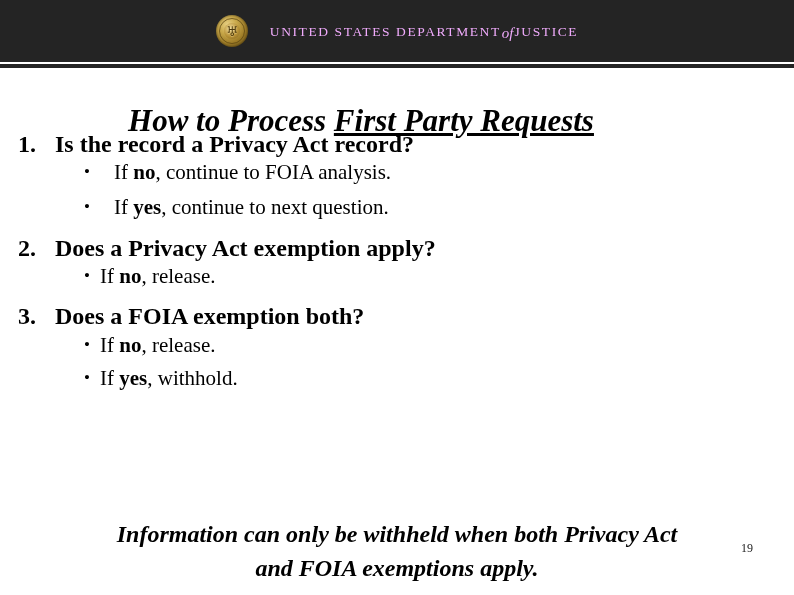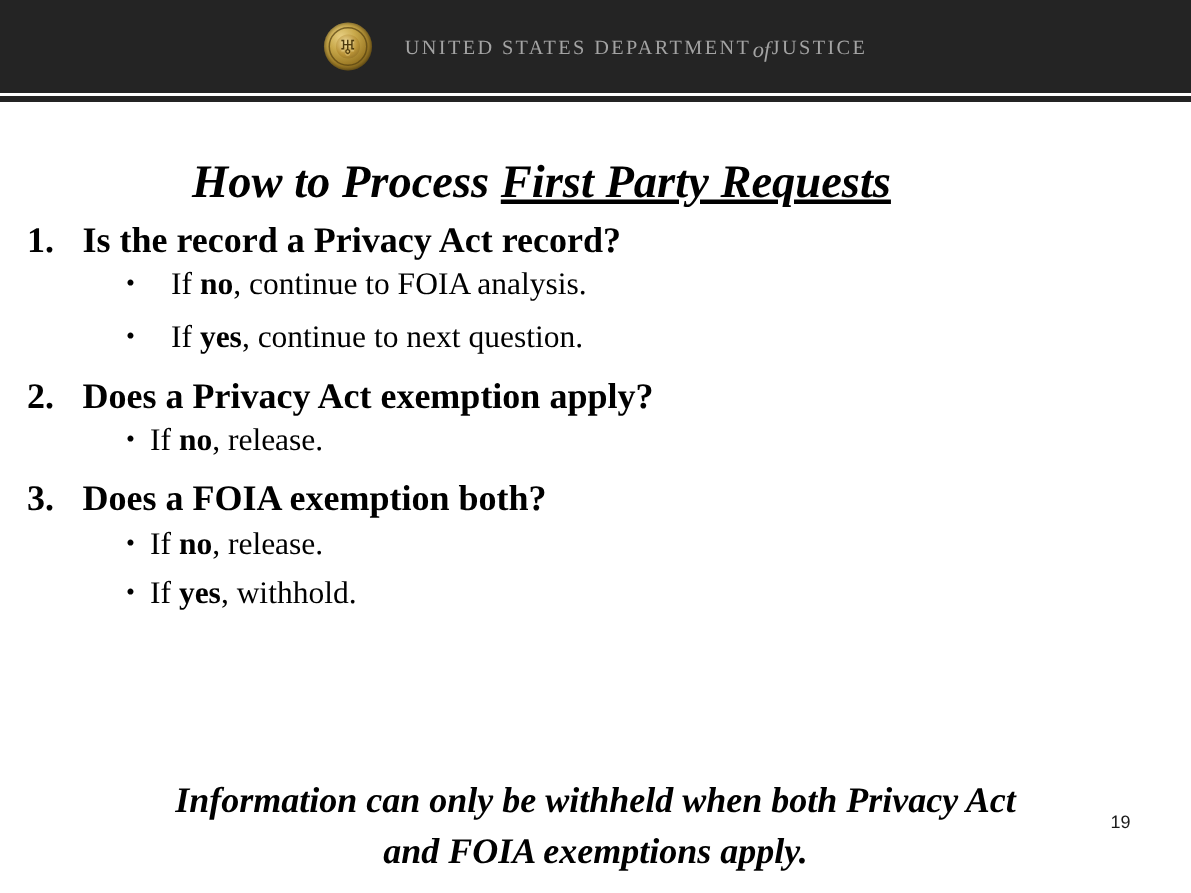--- a/index.html
+++ b/index.html
@@ -65,21 +65,21 @@
     width: 32px; height: 32px;
     display: flex;
     align-items: center;
     justify-content: center;
     font-size: 13px;
     line-height: 1;
     color: #4d3a0e;
     text-shadow: 0 1px 0 rgba(255,235,170,0.35);
   }
   #doj-wordmark {
-    color: #a3a3a3;
+    color: #f0abfc;
     font-family: "Liberation Serif", "DejaVu Serif", serif;
     font-size: 17.5px;
     letter-spacing: 1.6px;
     white-space: nowrap;
     line-height: 1;
   }
   #doj-wordmark .smallcaps { font-size: 13.5px; }
   #doj-wordmark .of-script {
     font-style: italic;
     font-size: 15px;
@@ -108,21 +108,21 @@
     font-weight: bold;
     font-style: italic;
     line-height: 1.08;
     white-space: nowrap;
   }
   #slide-title .underlined { text-decoration: underline; }
 
   
   #body-list {
     position: absolute;
-    left: 0; top: 147px;
+    left: 0; top: 130px;
     width: 794px;
   }
   .q-block { margin: 0; }
   .q-line {
     font-size: 24px;
     font-weight: bold;
     line-height: 1.22;
     white-space: nowrap;
     padding-left: 18px;
   }
@@ -170,21 +170,21 @@
   }
   #conclusion .underlined { }
 
   
   #page-number {
     position: absolute;
     left: 735px; top: 541px;
     width: 24px;
     text-align: center;
     font-size: 12px;
-    font-family: Liberation Sans, sans-serif;
+    font-family: Liberation Serif, serif;
     color: #1a1a1a;
   }
 </style>
 </head>
 <body>
 
 <div id="header-banner">
   <div id="header-inner">
 
     <div id="doj-seal">

